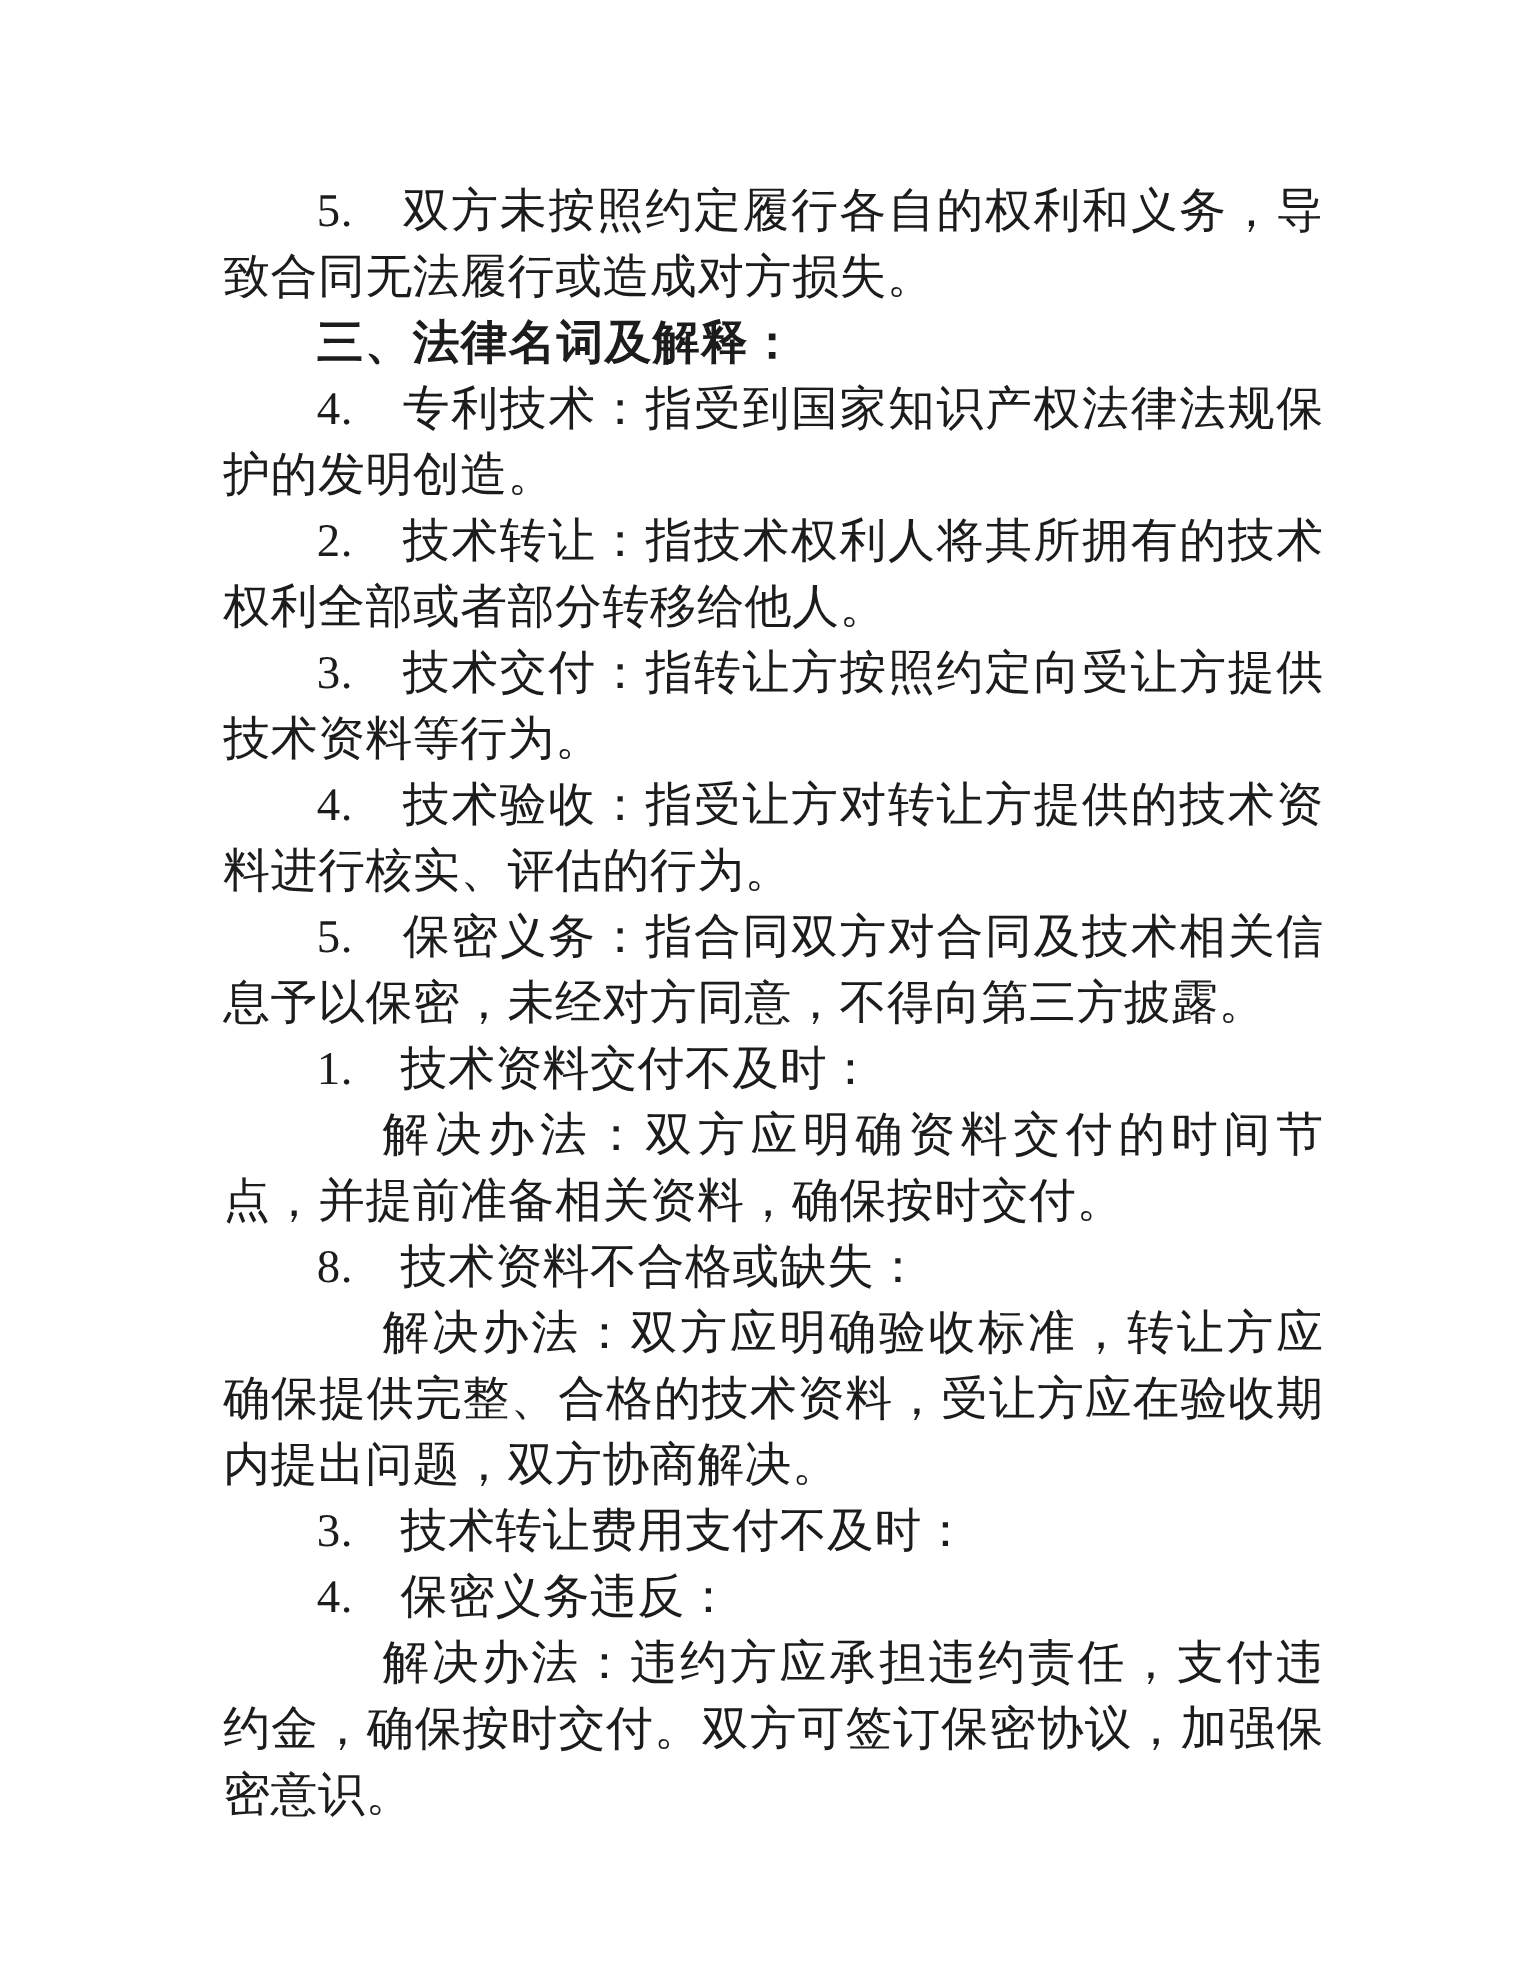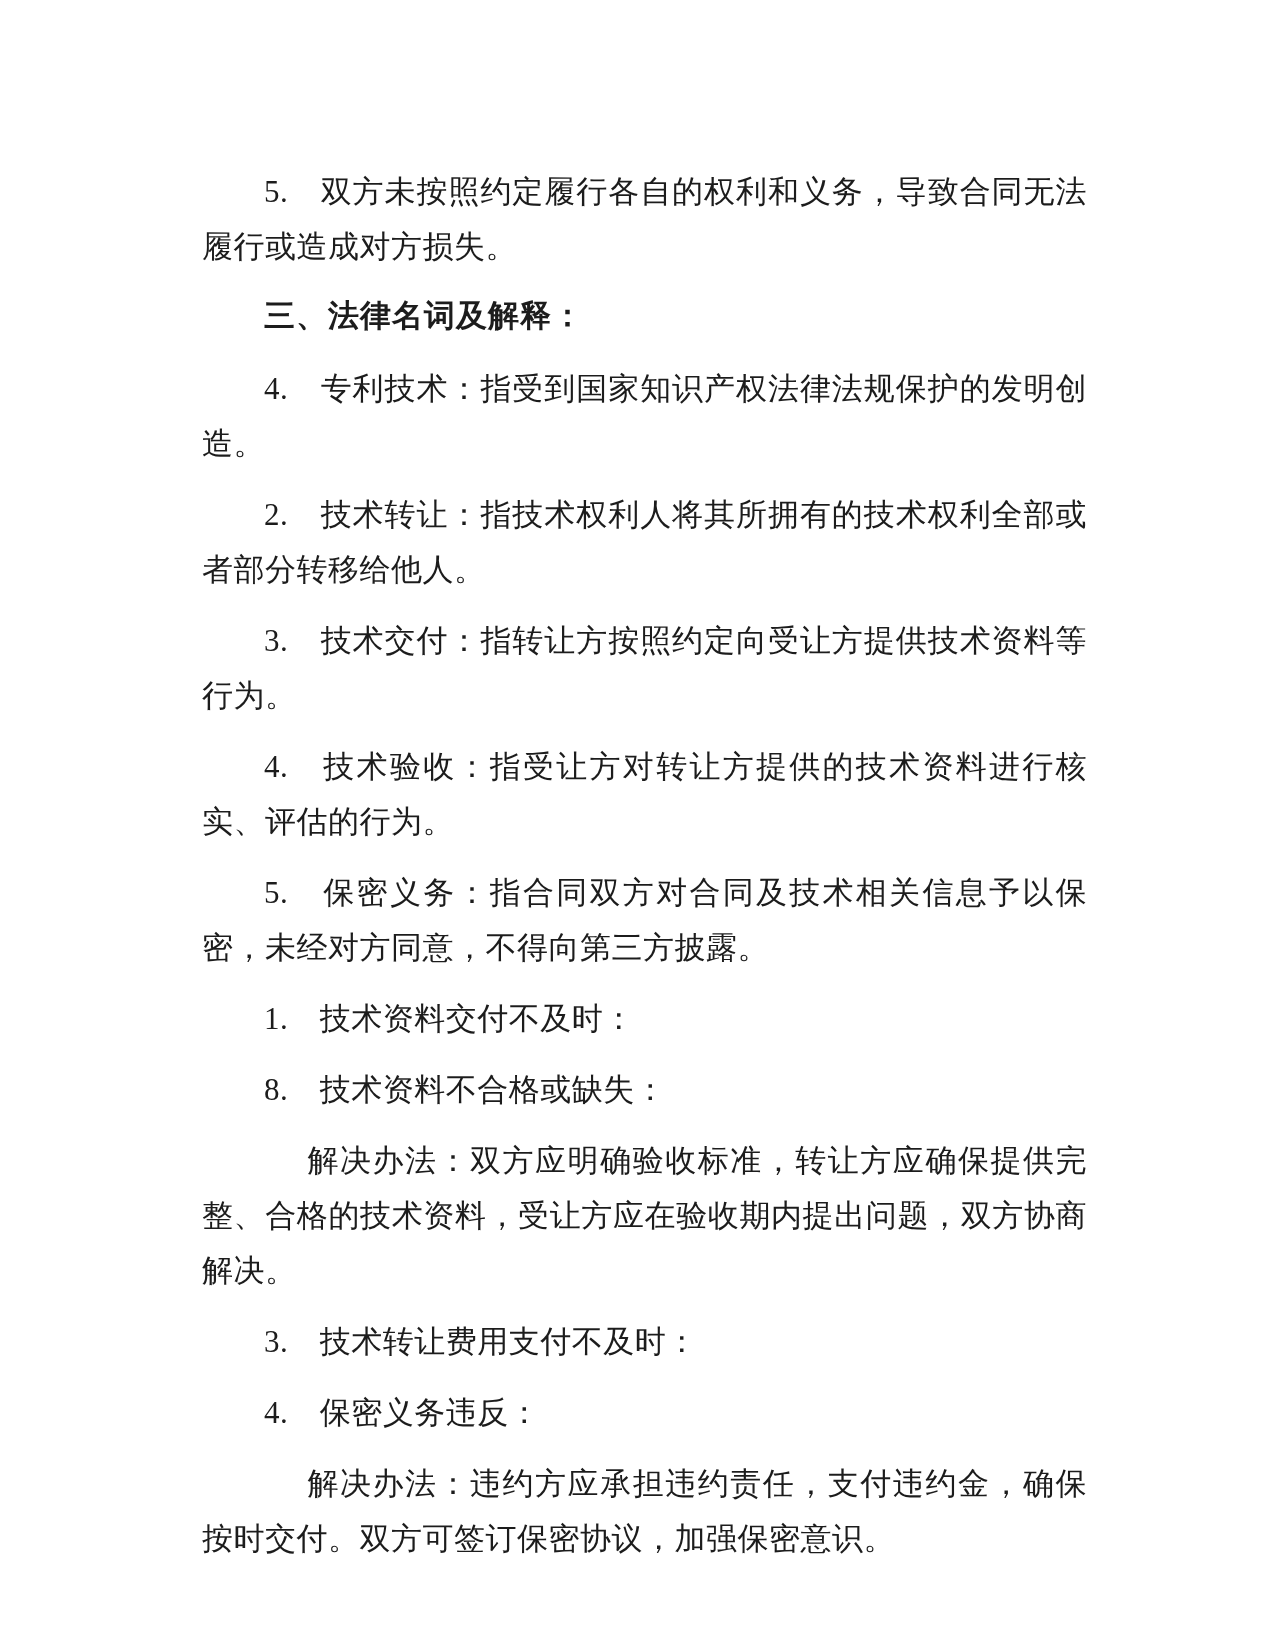--- a/index.html
+++ b/index.html
@@ -15,52 +15,53 @@
     overflow: hidden;
   }
   .page {
     box-sizing: border-box;
     width: 1275px;
     height: 1650px;
     background: #ffffff;
     padding: 148px 172px 0 186px;
   }
   .doc-body p {
-    margin: 16px;
-    font-size: 31px;
+    margin: 0;
+    font-size: 39px;
     line-height: 55px;
     text-align: justify;
     white-space: pre-wrap;
     letter-spacing: 0.5px;
   }
   p.item {
     text-indent: 2em;
   }
   p.solution {
     text-indent: 3.4em;
   }
   p.heading {
     text-indent: 2em;
     font-weight: 700;
-    font-family: Liberation Mono, monospace;
+    font-family: Liberation Sans, sans-serif;
     letter-spacing: 1px;
   }
 </style>
 </head>
 <body>
 
 <div class="page">
   <div class="doc-body" id="doc-body">
       <p class="item">5.　双方未按照约定履行各自的权利和义务，导致合同无法履行或造成对方损失。</p>
       <p class="heading">三、法律名词及解释：</p>
       <p class="item">4.　专利技术：指受到国家知识产权法律法规保护的发明创造。</p>
       <p class="item">2.　技术转让：指技术权利人将其所拥有的技术权利全部或者部分转移给他人。</p>
       <p class="item">3.　技术交付：指转让方按照约定向受让方提供技术资料等行为。</p>
       <p class="item">4.　技术验收：指受让方对转让方提供的技术资料进行核实、评估的行为。</p>
       <p class="item">5.　保密义务：指合同双方对合同及技术相关信息予以保密，未经对方同意，不得向第三方披露。</p>
       <p class="item">1.　技术资料交付不及时：</p>
+      <p class="solution">解决办法：双方应明确资料交付的时间节点，并提前准备相关资料，确保按时交付。</p>
       <p class="item">8.　技术资料不合格或缺失：</p>
       <p class="solution">解决办法：双方应明确验收标准，转让方应确保提供完整、合格的技术资料，受让方应在验收期内提出问题，双方协商解决。</p>
       <p class="item">3.　技术转让费用支付不及时：</p>
       <p class="item">4.　保密义务违反：</p>
       <p class="solution">解决办法：违约方应承担违约责任，支付违约金，确保按时交付。双方可签订保密协议，加强保密意识。</p>
     </div>
 </div>
 
 </body></html>

